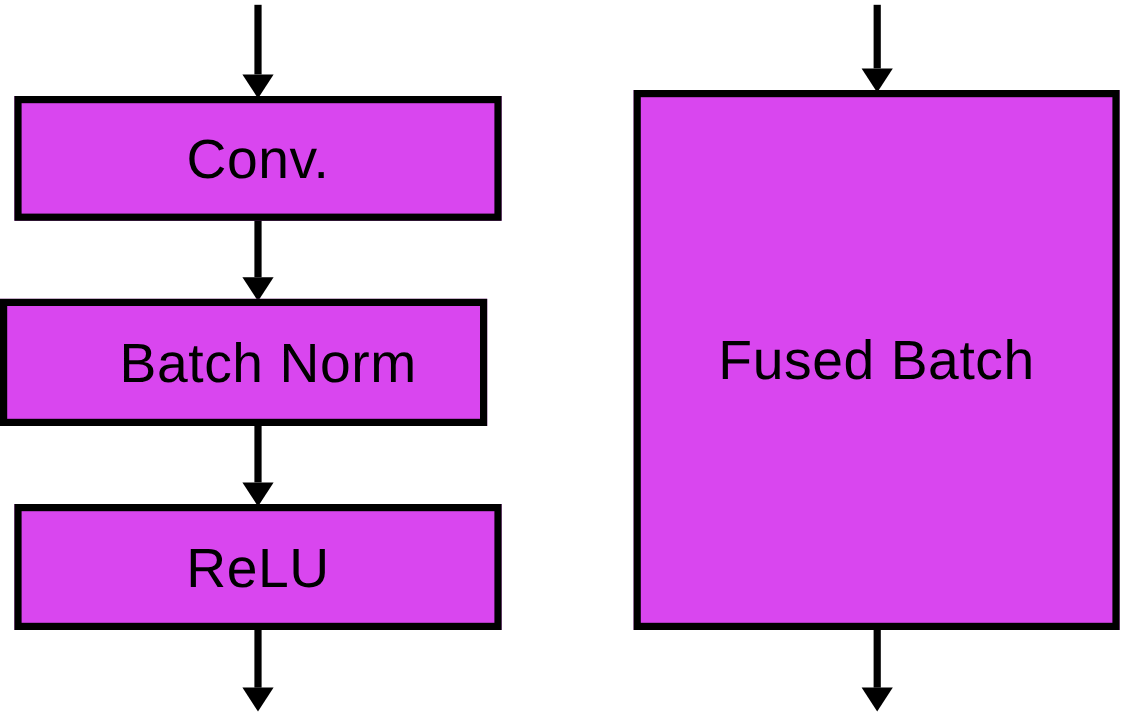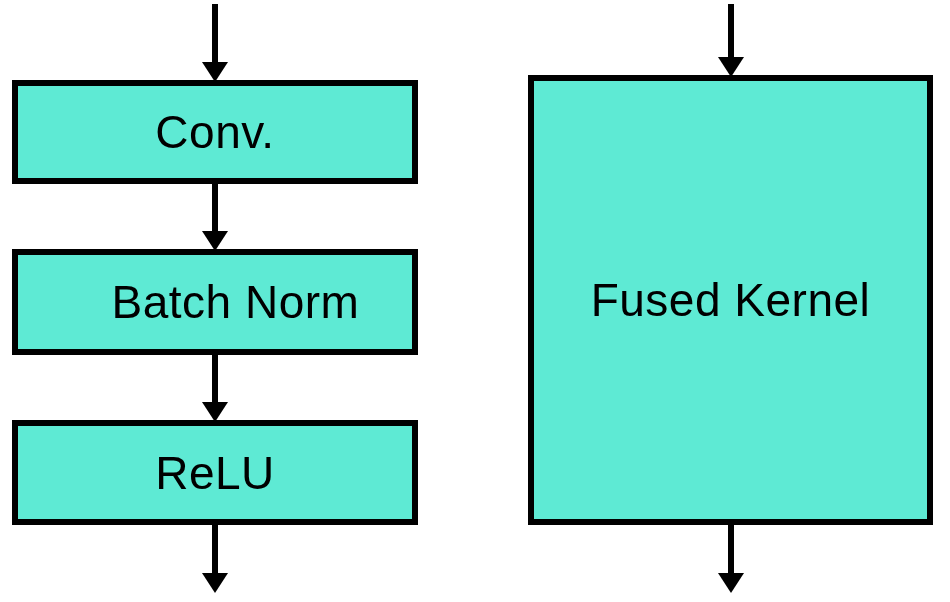--- a/index.html
+++ b/index.html
@@ -12,35 +12,35 @@
     width: 950px;
     height: 602px;
     background: #ffffff;
     font-family: "Liberation Sans", "DejaVu Sans", sans-serif;
     overflow: hidden;
   }
   .node-box {
     position: absolute;
     box-sizing: border-box;
     border: 6px solid #000000;
-    background: #5eead4;
+    background: #d946ef;
     display: flex;
     align-items: center;
     justify-content: center;
   }
   .node-label {
     color: #000000;
     font-size: 46px;
     line-height: 1;
     white-space: nowrap;
     letter-spacing: 0.5px;
   }
   
   .box-conv  { left: 12px;  top: 80px;  width: 406px; height: 104px; }
-  .box-bn    { left: 12px;  top: 249px; width: 406px; height: 106px; padding-left: 41px; }
+  .box-bn    { left: 0;  top: 249px; width: 406px; height: 106px; padding-left: 41px; }
   .box-relu  { left: 12px;  top: 420px; width: 406px; height: 105px; justify-content: center; }
   
   .box-fused { left: 528px; top: 75px;  width: 405px; height: 450px; }
 
   
   .arrow {
     position: absolute;
     width: 26px;
     display: flex;
     flex-direction: column;
@@ -103,16 +103,16 @@
   <div class="arrow arrow-r1">
     <div class="stem"></div>
     <div class="head"></div>
   </div>
   <div class="arrow arrow-r2">
     <div class="stem"></div>
     <div class="head"></div>
   </div>
 
   <div class="node-box box-fused">
-    <span class="node-label">Fused Kernel</span>
+    <span class="node-label">Fused Batch</span>
   </div>
 
 </div>
 
 </body></html>

